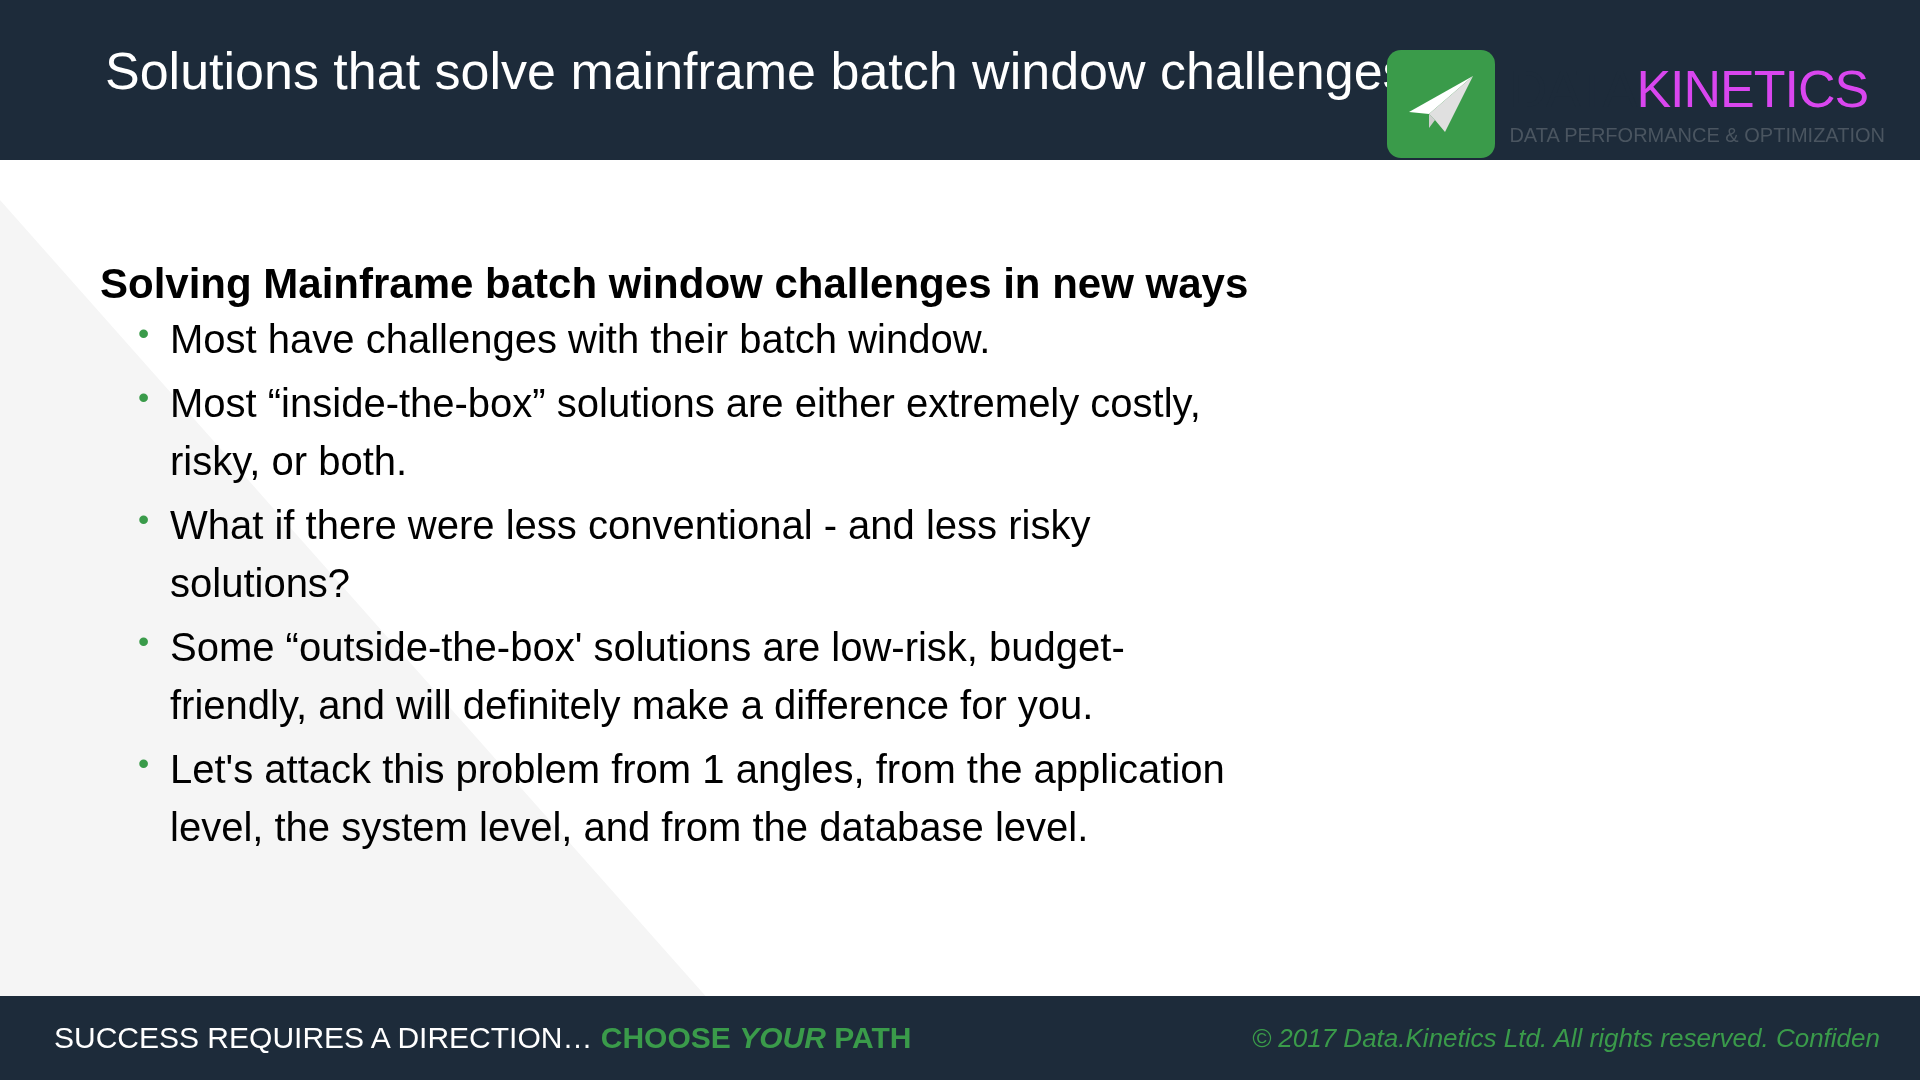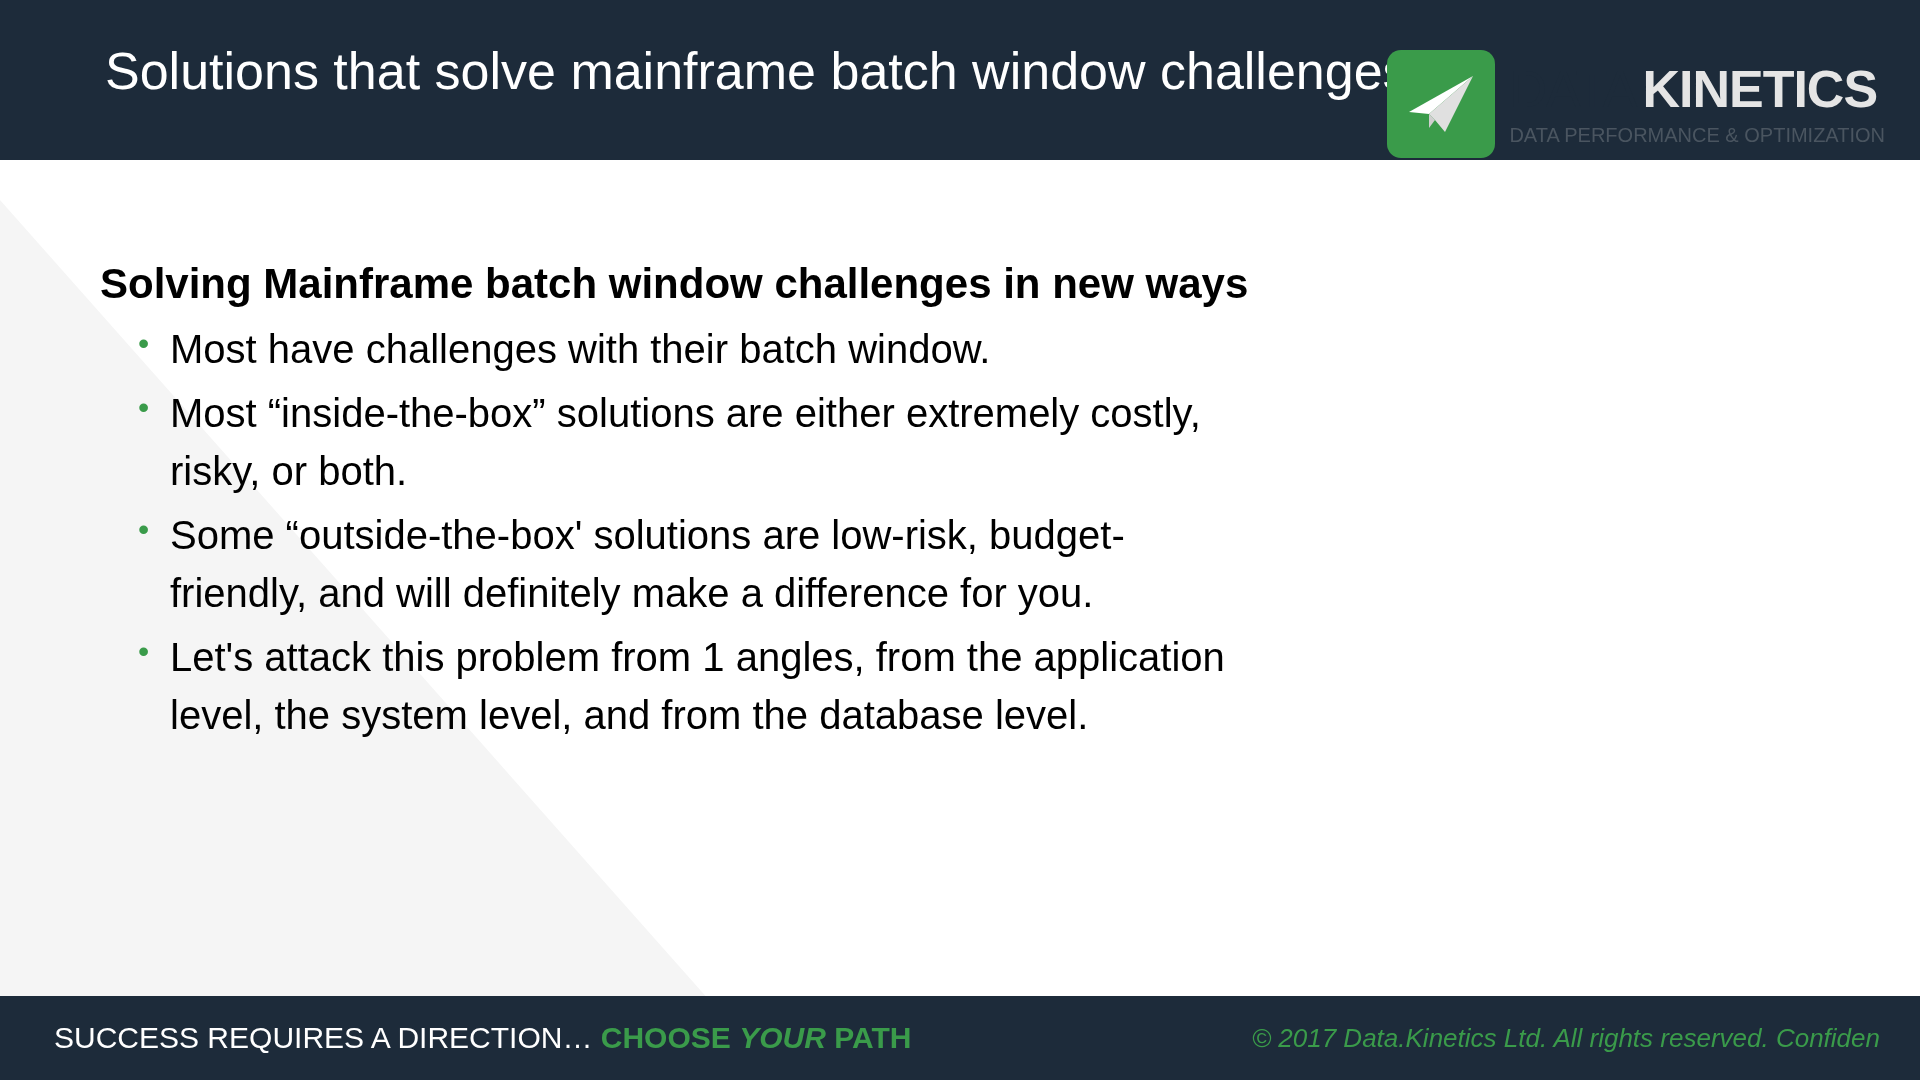--- a/index.html
+++ b/index.html
@@ -61,41 +61,40 @@
       line-height: 1;
     }
     .logo-text-main {
       font-family: Arial, sans-serif;
       font-weight: 400;
       font-size: 52px;
       color: #1d2b3a;
       letter-spacing: -1px;
     }
     .logo-text-main .kin {
-      color: #e5e5e5;
-      font-weight: 700;
-      margin-left: 6px;
+      color: #d946ef;
+      font-weight: 400;
     }
     .logo-text-sub {
       font-family: Arial, sans-serif;
       font-size: 20px;
       color: #4a5560;
       letter-spacing: 0px;
       margin-top: 10px;
     }
     .content {
       position: relative;
       z-index: 1;
       padding: 100px 100px 0 100px;
     }
     .content-heading {
       font-size: 42px;
       font-weight: 700;
       color: #000;
-      margin-bottom: 12px;
+      margin-bottom: 2px;
     }
     .bullets {
       list-style: none;
       padding-left: 38px;
       max-width: 1150px;
     }
     .bullets li {
       position: relative;
       font-size: 40px;
       color: #000;
@@ -179,20 +178,21 @@
       <div class="logo-text-sub">DATA PERFORMANCE &amp; OPTIMIZATION</div>
     </div>
   </div>
 </div>
 
 <div class="content">
   <h2 class="content-heading">Solving Mainframe batch window challenges in new ways</h2>
   <ul class="bullets">
     <li>Most have challenges with their batch window.</li>
     <li>Most “inside-the-box” solutions are either extremely costly, risky, or both.</li>
+    <li>What if there were less conventional - and less risky solutions?</li>
     <li>Some “outside-the-box' solutions are low-risk, budget-friendly, and will definitely make a difference for you.</li>
     <li>Let's attack this problem from 1 angles, from the application level, the system level, and from the database level.</li>
   </ul>
 </div>
 
 <div class="footer-bar">
   <div class="footer-left">
     <div class="tagline">
       <span>SUCCESS REQUIRES A DIRECTION… </span><span class="choose">CHOOSE </span><span class="your">YOUR </span><span class="path">PATH</span>
     </div>

